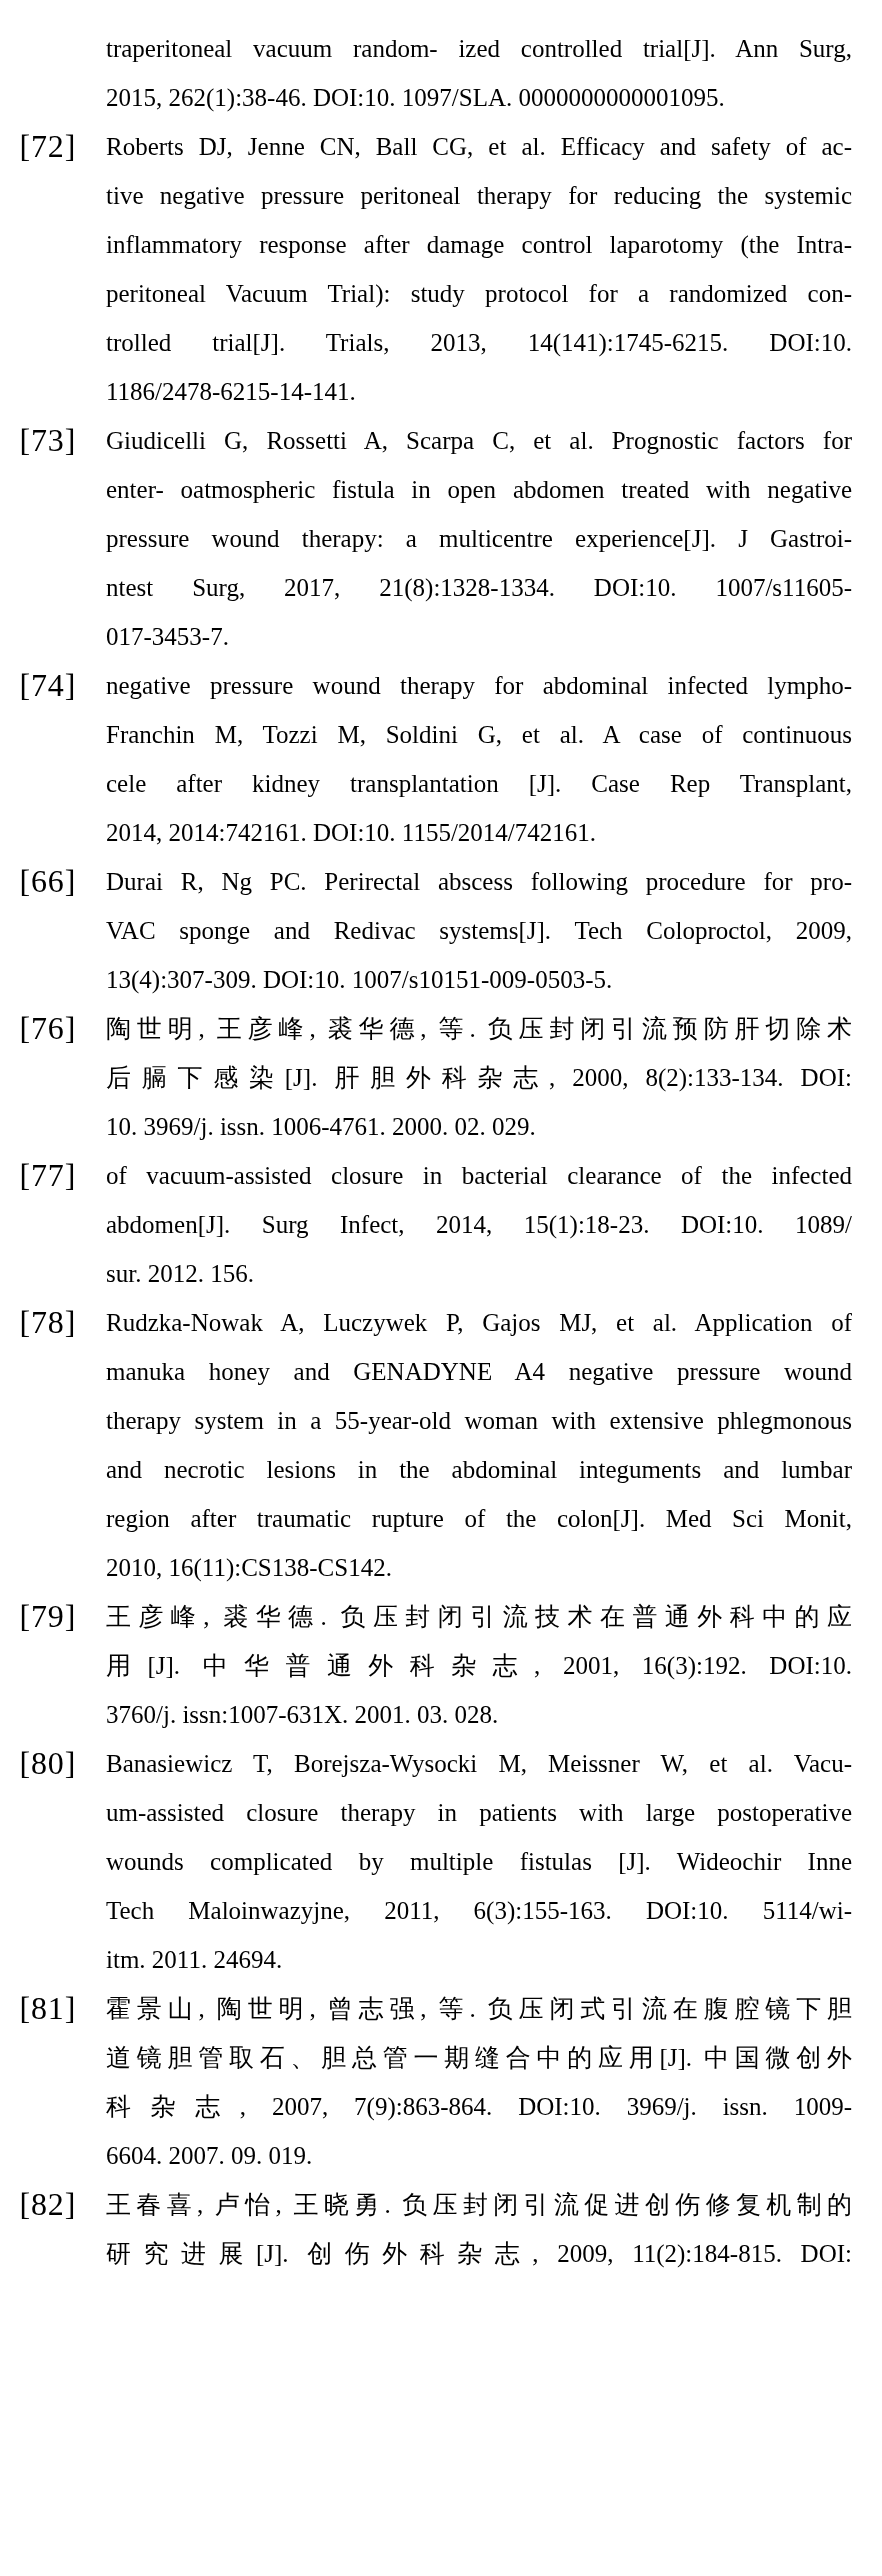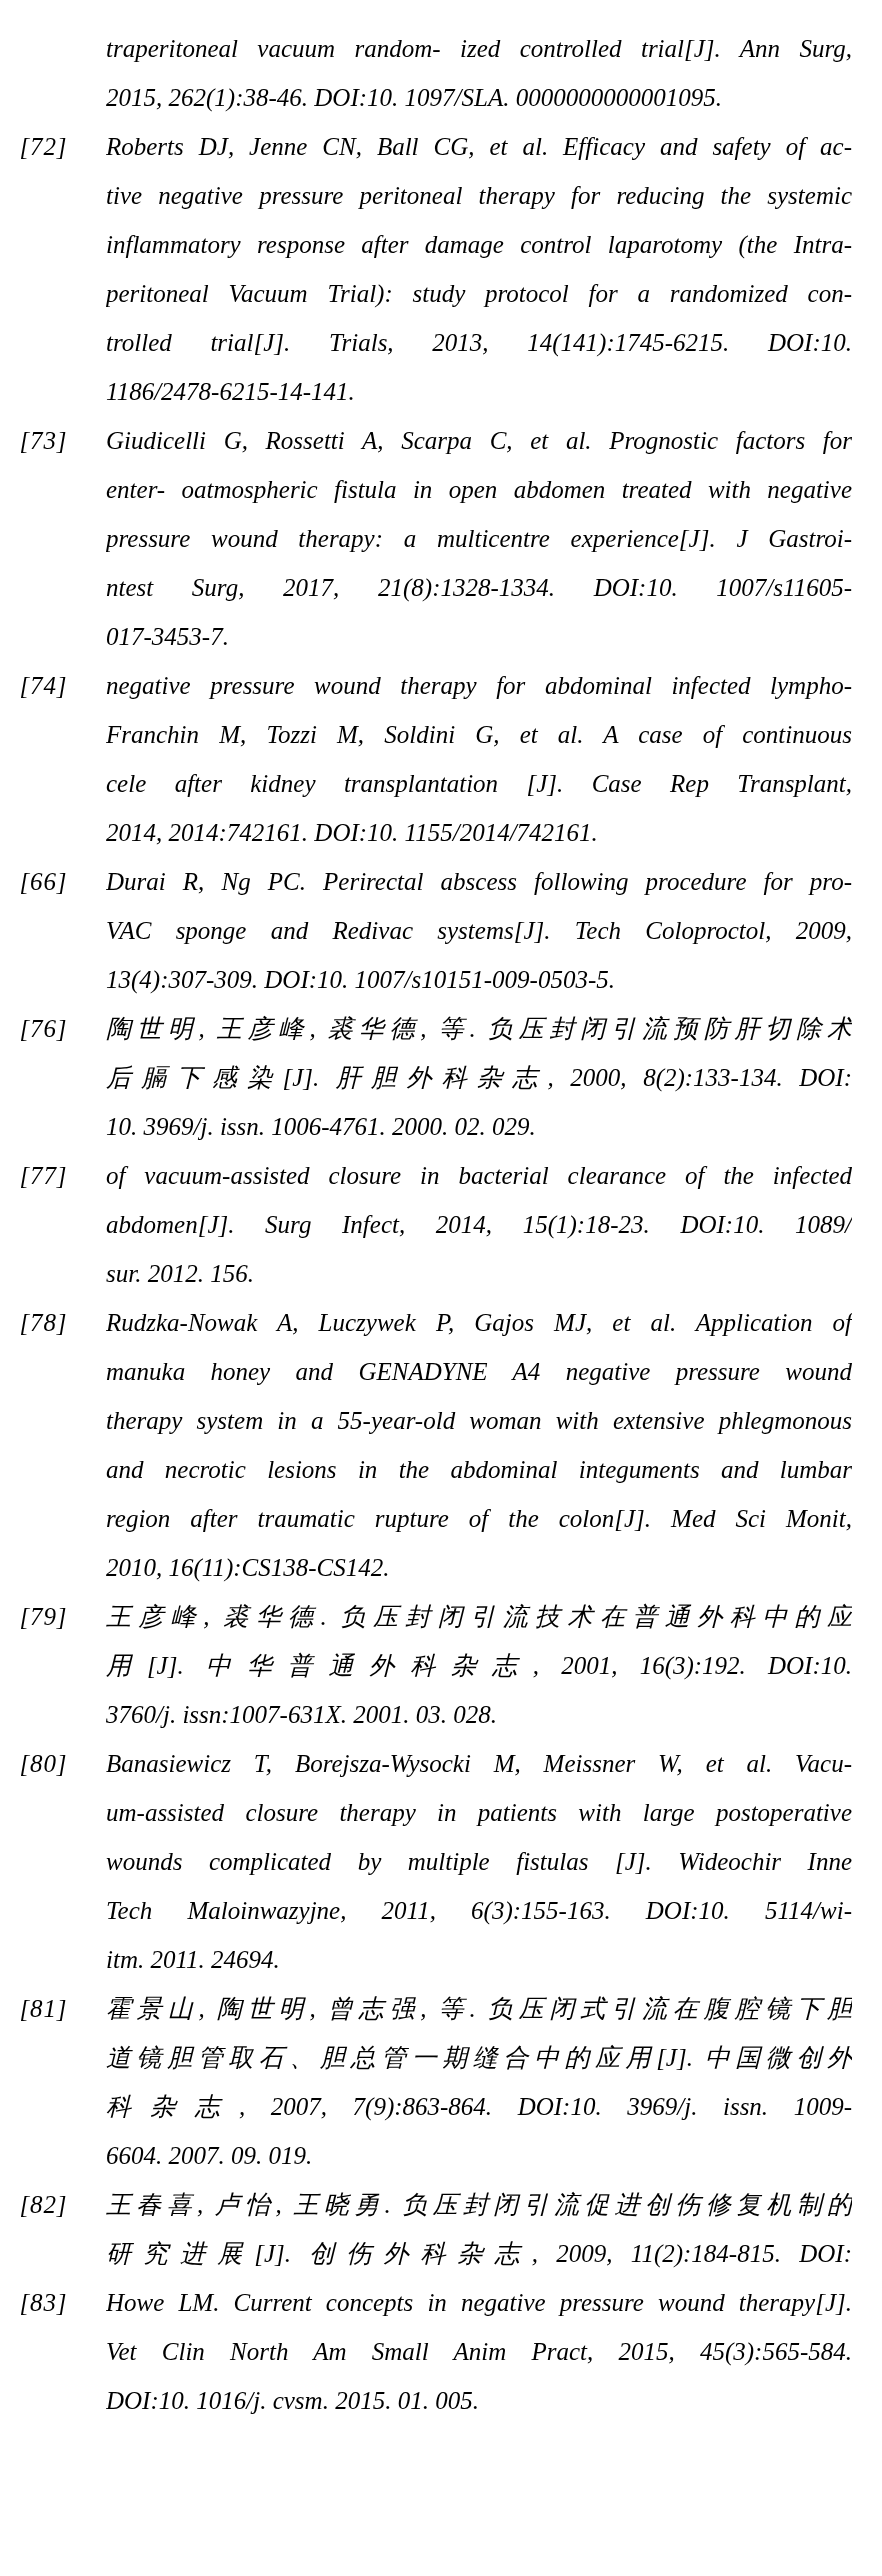--- a/index.html
+++ b/index.html
@@ -8,38 +8,37 @@
     background: #ffffff;
   }
   .page {
     position: relative;
     width: 882px;
     height: 2576px;
     background: #ffffff;
     color: #000000;
     font-family: "Liberation Serif", "DejaVu Serif", serif;
     overflow: hidden;
-    font-style: italic;
   }
   .ref-list {
     position: absolute;
     top: 24px;
     left: 0;
     right: 0;
   }
   .ref {
     position: relative;
     padding-left: 106px;
     padding-right: 30px; 
   }
   .ref-label {
     position: absolute;
     left: 19.4px;
     top: 0;
-    font-size: 25px;
+    font-size: 32px;
     line-height: 49px;
     letter-spacing: 0.9px;
     white-space: nowrap;
   }
   .ref-line {
     font-size: 25px;
     line-height: 49px;
     text-align: justify;
     text-align-last: justify;
     overflow: hidden;
@@ -128,21 +127,15 @@
         <div class="ref-line">霍景山, 陶世明, 曾志强, 等. 负压闭式引流在腹腔镜下胆</div>
         <div class="ref-line">道镜胆管取石、胆总管一期缝合中的应用[J]. 中国微创外</div>
         <div class="ref-line">科杂志, 2007, 7(9):863-864. DOI:10. 3969/j. issn. 1009-</div>
         <div class="ref-line last">6604. 2007. 09. 019.</div>
       </div>
       <div class="ref">
         <span class="ref-label">[82]</span>
         <div class="ref-line">王春喜, 卢怡, 王晓勇. 负压封闭引流促进创伤修复机制的</div>
         <div class="ref-line">研究进展[J]. 创伤外科杂志, 2009, 11(2):184-815. DOI:</div>
       </div>
-      <div class="ref">
-        <span class="ref-label">[83]</span>
-        <div class="ref-line">Howe LM. Current concepts in negative pressure wound therapy[J].</div>
-        <div class="ref-line">Vet Clin North Am Small Anim Pract, 2015, 45(3):565-584.</div>
-        <div class="ref-line last">DOI:10. 1016/j. cvsm. 2015. 01. 005.</div>
-      </div>
     </div>
 </div>
 
 
 </body></html>

